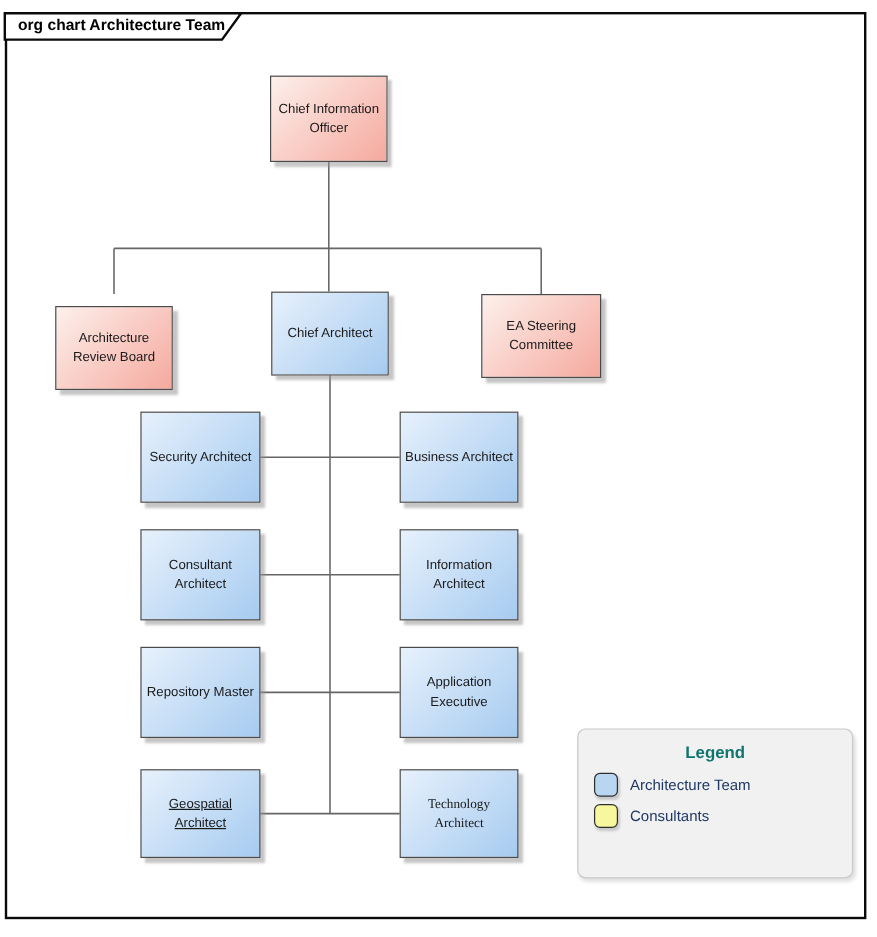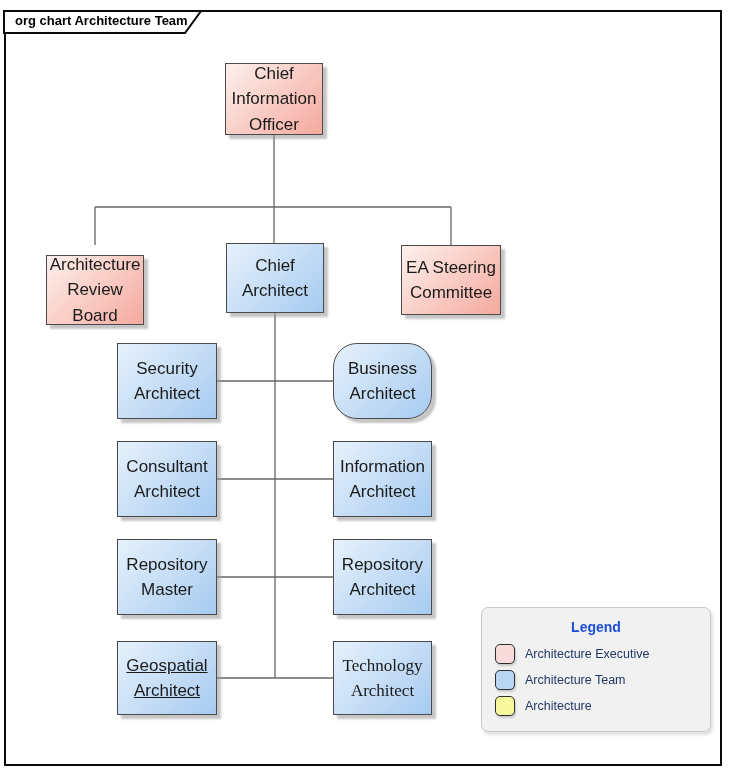--- a/index.html
+++ b/index.html
@@ -30,41 +30,41 @@
     color: #000000;
     white-space: nowrap;
   }
   .node {
     position: absolute;
     display: flex;
     align-items: center;
     justify-content: center;
     text-align: center;
     padding: 2px 3px;
-    font-size: 17px;
+    font-size: 11px;
     line-height: 1.5;
     color: #1a1a1a;
     border: 1.5px solid #4a4a4a;
     box-shadow: 4px 4px 2px rgba(150,150,150,0.55);
     cursor: default;
   }
   .legend {
     position: absolute;
     left: 481px; top: 607px;
     width: 230px; height: 125px;
     background: #f1f1f1;
     border: 1px solid #c9c9c9;
     border-radius: 7px;
     box-shadow: 2px 3px 3px rgba(170,170,170,0.35);
   }
   .legend-title {
     text-align: center;
     font-weight: bold;
     font-size: 14px;
-    color: #1d4ed8;
+    color: #0f766e;
     margin-top: 11px;
   }
   .legend-items {
     margin: 9px 0 0 13px;
     display: flex;
     flex-direction: column;
     gap: 6px;
   }
   .legend-item {
     display: flex;
@@ -107,40 +107,36 @@
   </svg>
 
   <div class="tab-title">org chart Architecture Team</div>
 
   <div id="nodes">
       <div class="node" style="left: 225px; top: 63px; width: 98px; height: 72px; background: linear-gradient(135deg, rgb(253, 240, 236) 0%, rgb(245, 169, 158) 100%);">Chief Information Officer</div>
       <div class="node" style="left: 46px; top: 245px; width: 98px; height: 70px; background: linear-gradient(135deg, rgb(253, 240, 236) 0%, rgb(245, 169, 158) 100%); margin-top: 10px;">Architecture Review Board</div>
       <div class="node" style="left: 226px; top: 243px; width: 98px; height: 70px; background: linear-gradient(135deg, rgb(231, 241, 252) 0%, rgb(166, 203, 240) 100%);">Chief Architect</div>
       <div class="node" style="left: 401px; top: 245px; width: 100px; height: 70px; background: linear-gradient(135deg, rgb(253, 240, 236) 0%, rgb(245, 169, 158) 100%);">EA Steering Committee</div>
       <div class="node" style="left: 117px; top: 343px; width: 100px; height: 76px; background: linear-gradient(135deg, rgb(231, 241, 252) 0%, rgb(166, 203, 240) 100%);">Security Architect</div>
-      <div class="node" style="left: 333px; top: 343px; width: 99px; height: 76px; background: linear-gradient(135deg, rgb(231, 241, 252) 0%, rgb(166, 203, 240) 100%); border-radius: 24px;">Business Architect</div>
+      <div class="node" style="left: 333px; top: 343px; width: 99px; height: 76px; background: linear-gradient(135deg, rgb(231, 241, 252) 0%, rgb(166, 203, 240) 100%);">Business Architect</div>
       <div class="node" style="left: 117px; top: 441px; width: 100px; height: 76px; background: linear-gradient(135deg, rgb(231, 241, 252) 0%, rgb(166, 203, 240) 100%);">Consultant Architect</div>
       <div class="node" style="left: 333px; top: 441px; width: 99px; height: 76px; background: linear-gradient(135deg, rgb(231, 241, 252) 0%, rgb(166, 203, 240) 100%);">Information Architect</div>
       <div class="node" style="left: 117px; top: 539px; width: 100px; height: 76px; background: linear-gradient(135deg, rgb(231, 241, 252) 0%, rgb(166, 203, 240) 100%);">Repository Master</div>
-      <div class="node" style="left: 333px; top: 539px; width: 99px; height: 76px; background: linear-gradient(135deg, rgb(231, 241, 252) 0%, rgb(166, 203, 240) 100%);">Repository Architect</div>
+      <div class="node" style="left: 333px; top: 539px; width: 99px; height: 76px; background: linear-gradient(135deg, rgb(231, 241, 252) 0%, rgb(166, 203, 240) 100%);">Application Executive</div>
       <div class="node" style="left: 117px; top: 641px; width: 100px; height: 74px; background: linear-gradient(135deg, rgb(231, 241, 252) 0%, rgb(166, 203, 240) 100%); text-decoration: underline;">Geospatial Architect</div>
       <div class="node" style="left: 333px; top: 641px; width: 99px; height: 74px; background: linear-gradient(135deg, rgb(231, 241, 252) 0%, rgb(166, 203, 240) 100%); font-family: Liberation Serif, serif;">Technology Architect</div>
     </div>
 
   <div class="legend">
     <div class="legend-title">Legend</div>
     <div class="legend-items">
       <div class="legend-item">
-        <div class="legend-swatch" id="swatch-0" style="background: rgb(250, 219, 219);"></div>
-        <div class="legend-label">Architecture Executive</div>
-      </div>
-      <div class="legend-item">
         <div class="legend-swatch" id="swatch-1" style="background: rgb(184, 213, 242);"></div>
         <div class="legend-label">Architecture Team</div>
       </div>
       <div class="legend-item">
         <div class="legend-swatch" id="swatch-2" style="background: rgb(247, 247, 158);"></div>
-        <div class="legend-label">Architecture</div>
+        <div class="legend-label">Consultants</div>
       </div>
     </div>
   </div>
 
 </div>
 
 </body></html>

